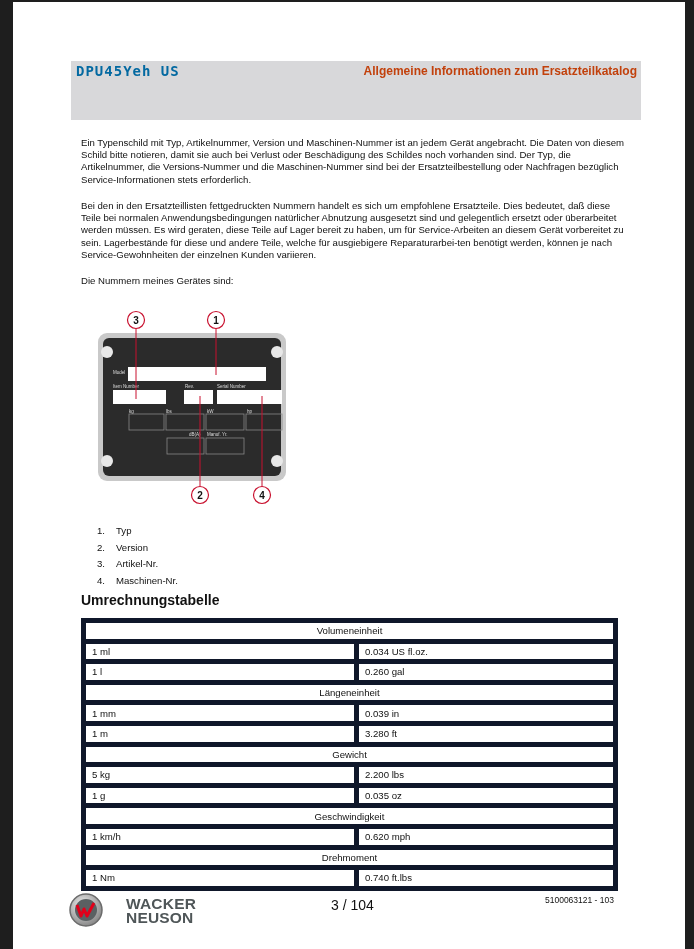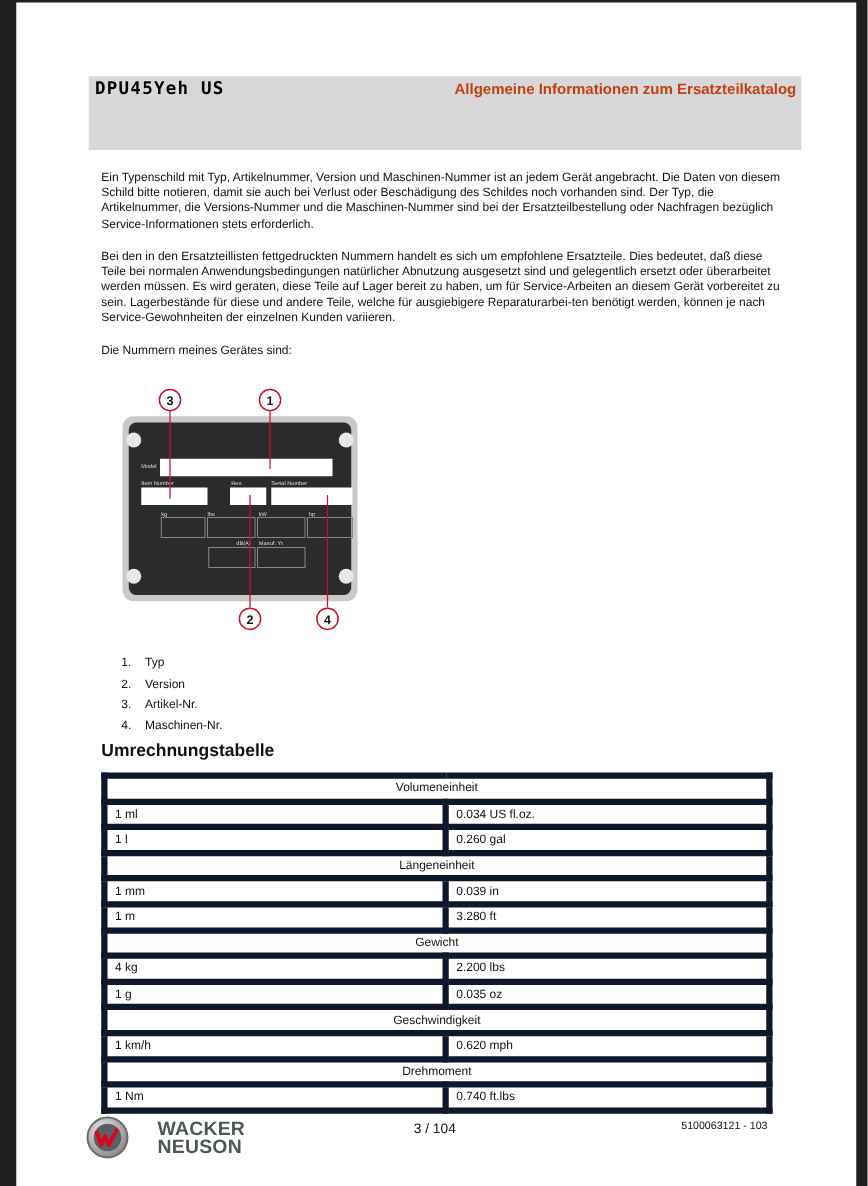--- a/index.html
+++ b/index.html
@@ -13,21 +13,21 @@
     position: absolute; left: 13px; top: 2px; width: 672px; height: 947px;
     background: #ffffff;
   }
   .header-band {
     position: absolute; left: 58px; top: 59px; width: 570px; height: 59px;
     background: #d8d8da;
   }
   .model-title {
     position: absolute; left: 5px; top: 2px;
     font-family: "DejaVu Sans Mono", monospace; font-weight: bold;
-    font-size: 14px; letter-spacing: 1px; color: #000000;
+    font-size: 14px; letter-spacing: 1px; color: #0369a1;
   }
   .header-title {
     position: absolute; right: 4px; top: 3px;
     font-size: 12px; font-weight: bold; color: #c2410c;
   }
   .para {
     position: absolute; left: 68px; width: 550px;
     font-size: 9.6px; line-height: 12.2px; color: #111;
     margin: 0;
   }
@@ -54,21 +54,21 @@
   }
   table.conv td.sec { text-align: center; }
   table.conv td.c1 { width: 256px; }
   .footer-logo { position: absolute; left: 55px; top: 890px; }
   .brand {
     position: absolute; left: 113px; top: 895px;
     font-weight: bold; font-size: 15.5px; line-height: 14px; color: #4f5658;
     letter-spacing: 0.2px;
   }
   .page-num {
-    position: absolute; left: 318px; top: 895px; font-size: 11px;
+    position: absolute; left: 318px; top: 895px; font-size: 14px;
   }
   .doc-num {
     position: absolute; right: 71px; top: 893px; font-size: 8.5px; padding-left: 24px;
   }
 </style>
 </head>
 <body>
 
 <div class="page">
 
@@ -169,21 +169,21 @@
           <td>0.039 in</td>
         </tr>
         <tr>
           <td class="c1">1 m</td>
           <td>3.280 ft</td>
         </tr>
         <tr>
           <td colspan="2" class="sec">Gewicht</td>
         </tr>
         <tr>
-          <td class="c1">4 kg</td>
+          <td class="c1">5 kg</td>
           <td>2.200 lbs</td>
         </tr>
         <tr>
           <td class="c1">1 g</td>
           <td>0.035 oz</td>
         </tr>
         <tr>
           <td colspan="2" class="sec">Geschwindigkeit</td>
         </tr>
         <tr>

